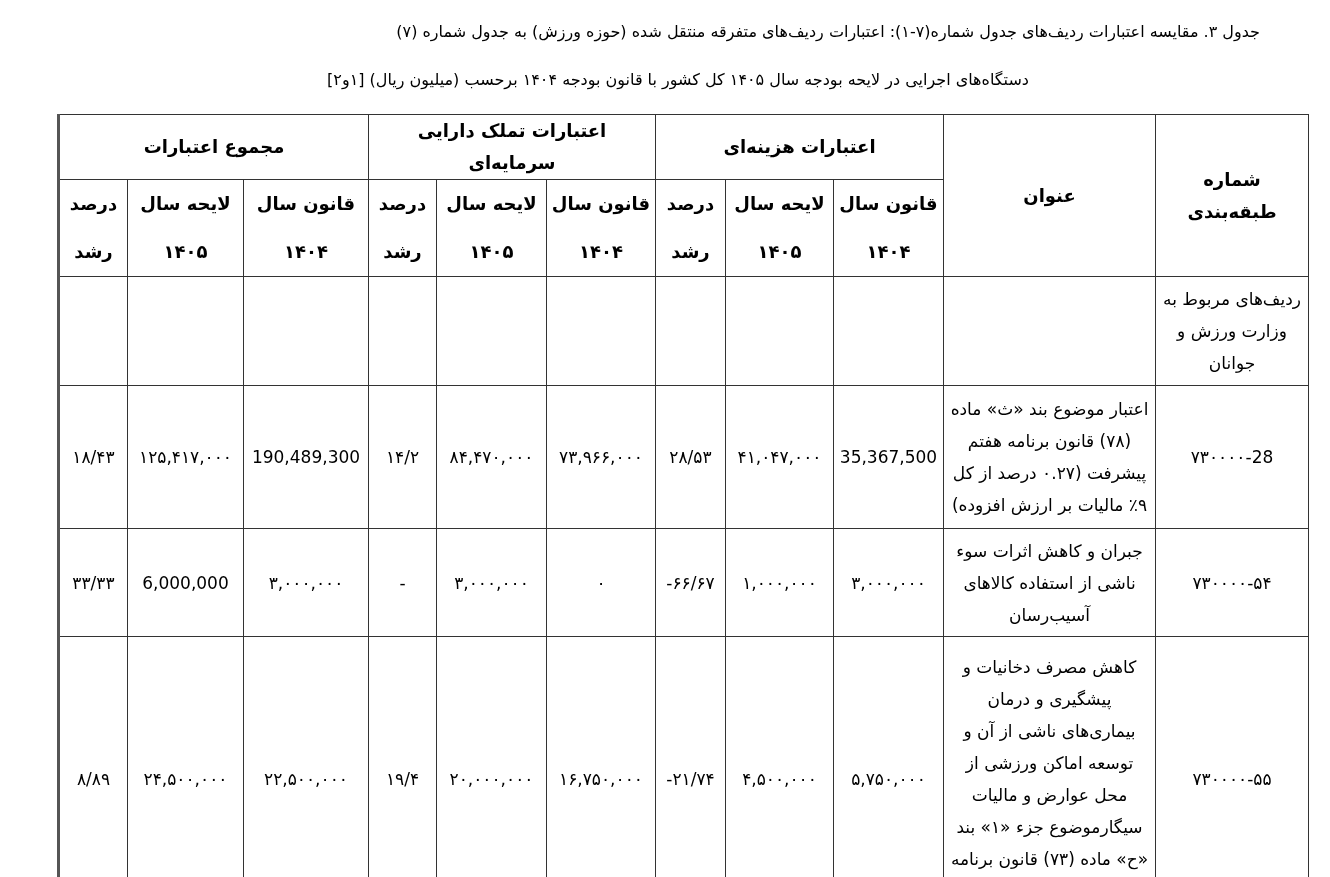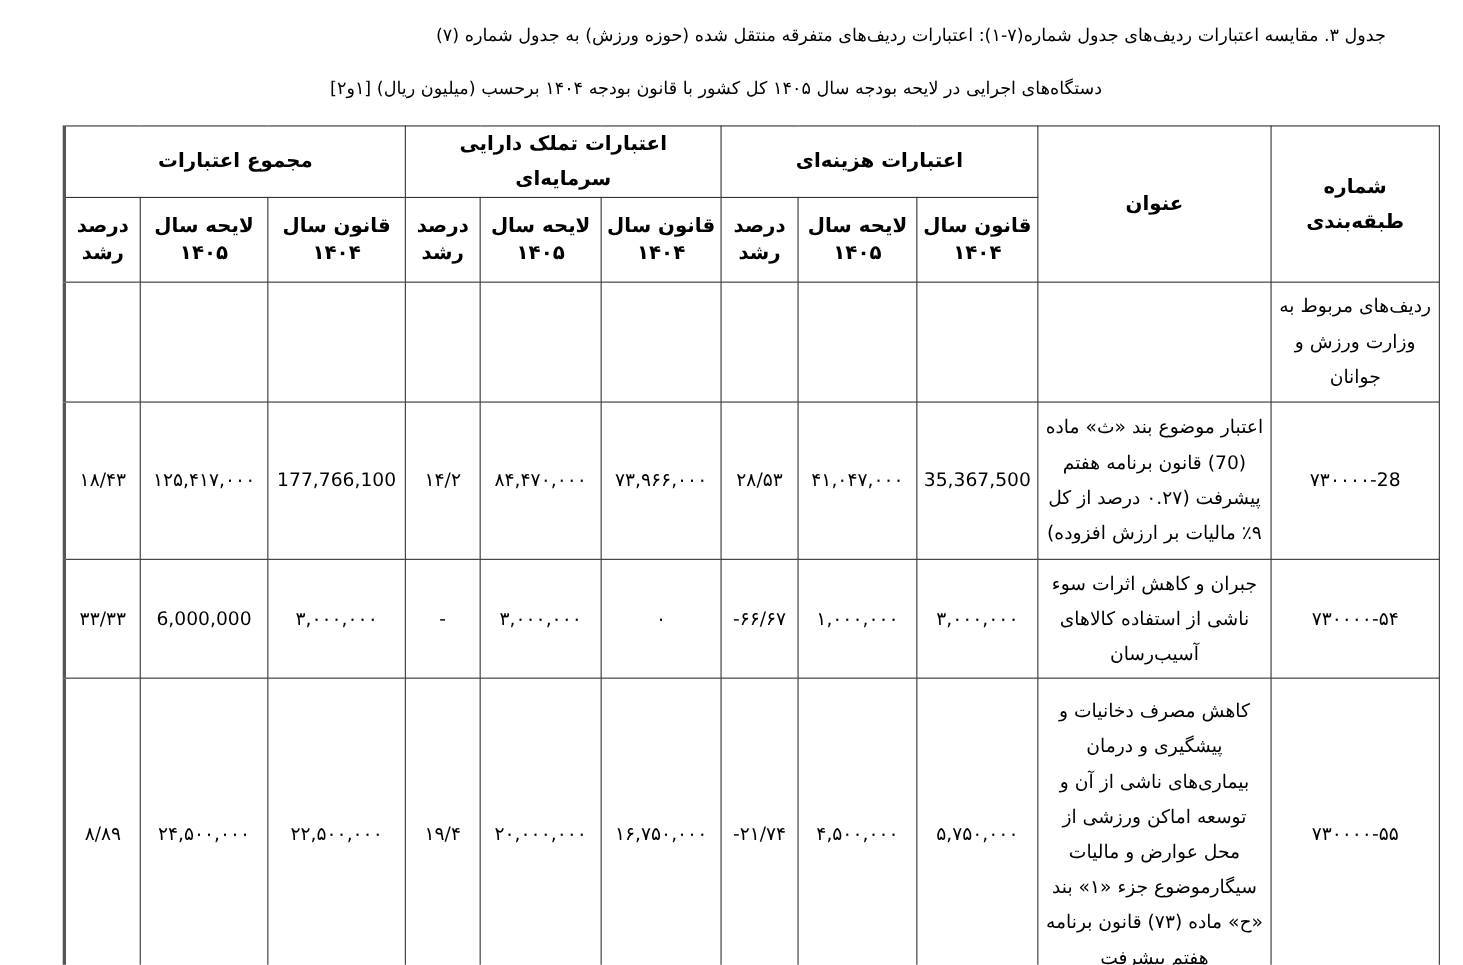--- a/index.html
+++ b/index.html
@@ -1,28 +1,28 @@
 <!DOCTYPE html>
 <html><head>
 <meta charset="utf-8">
 <style>
   html, body { margin:0; padding:0; background:#ffffff; }
   body { width:1330px; height:877px; overflow:hidden; position:relative;
          font-family:"DejaVu Sans", "Liberation Sans", sans-serif; color:#000; }
   .caption { position:absolute; left:0; width:1330px; direction:rtl; text-align:center;
              font-weight:normal; font-size:16px; }
   .cap1 { top:22px; left:70px; width:1190px; text-align:right; }
-  .cap2 { top:70px; left:56px; width:1190px; }
+  .cap2 { top:70px; left:83px; width:1190px; }
   table.grid { position:absolute; left:57px; top:114px; border-collapse:collapse;
                direction:rtl; table-layout:fixed; }
   table.grid td, table.grid th { border:1.5px solid #333; padding:0 4px; text-align:center;
                vertical-align:middle; font-size:17px; line-height:32px; }
   table.grid th { font-weight:bold; font-size:18px; }
   table.grid tr.r-top th { height:36px; }
-  table.grid tr.r-sub th { height:76px; line-height:24px; }
+  table.grid tr.r-sub th { height:76px; line-height:48px; }
   .num { direction:ltr; unicode-bidi:isolate; font-size:16px; }
   .title-cell { line-height:29px; padding:2px 4px; }
   .cls-cell { font-size:17px;margin-top:29px; }
   .outer-left { border-left:3px solid #555 !important;margin-top:18px; }
 </style>
 </head>
 <body>
 
 <div class="caption cap1">جدول ۳. مقایسه اعتبارات ردیف‌های جدول شماره(۷-۱): اعتبارات ردیف‌های متفرقه منتقل شده (حوزه ورزش) به جدول شماره (۷)</div>
 <div class="caption cap2">دستگاه‌های اجرایی در لایحه بودجه سال ۱۴۰۵ کل کشور با قانون بودجه ۱۴۰۴ برحسب (میلیون ریال) [۱و۲]</div>
@@ -70,28 +70,28 @@
     <td></td>
     <td></td>
     <td></td>
     <td></td>
     <td></td>
     <td class="outer-left"></td>
   </tr>
 
   <tr style="height:143px">
     <td class="num">۷۳۰۰۰۰-28</td>
-    <td class="title-cell">اعتبار موضوع بند «ث» ماده (70) قانون برنامه هفتم پیشرفت (۰.۲۷ درصد از کل ۹٪ مالیات بر ارزش افزوده)</td>
+    <td class="title-cell">اعتبار موضوع بند «ث» ماده (۷۸) قانون برنامه هفتم پیشرفت (۰.۲۷ درصد از کل ۹٪ مالیات بر ارزش افزوده)</td>
     <td class="num">35,367,500</td>
     <td class="num">۴۱,۰۴۷,۰۰۰</td>
     <td class="num">۲۸/۵۳</td>
     <td class="num">۷۳,۹۶۶,۰۰۰</td>
     <td class="num">۸۴,۴۷۰,۰۰۰</td>
     <td class="num">۱۴/۲</td>
-    <td class="num">177,766,100</td>
+    <td class="num">190,489,300</td>
     <td class="num">۱۲۵,۴۱۷,۰۰۰</td>
     <td class="num outer-left">۱۸/۴۳</td>
   </tr>
 
   <tr style="height:108px">
     <td class="num">۷۳۰۰۰۰-۵۴</td>
     <td class="title-cell">جبران و کاهش اثرات سوء ناشی از استفاده کالاهای آسیب‌رسان</td>
     <td class="num">۳,۰۰۰,۰۰۰</td>
     <td class="num">۱,۰۰۰,۰۰۰</td>
     <td class="num">-۶۶/۶۷</td>

